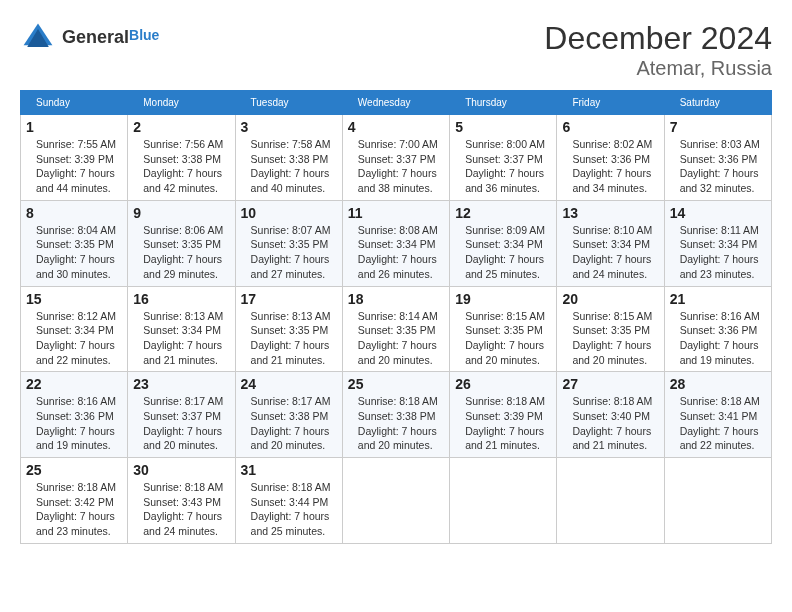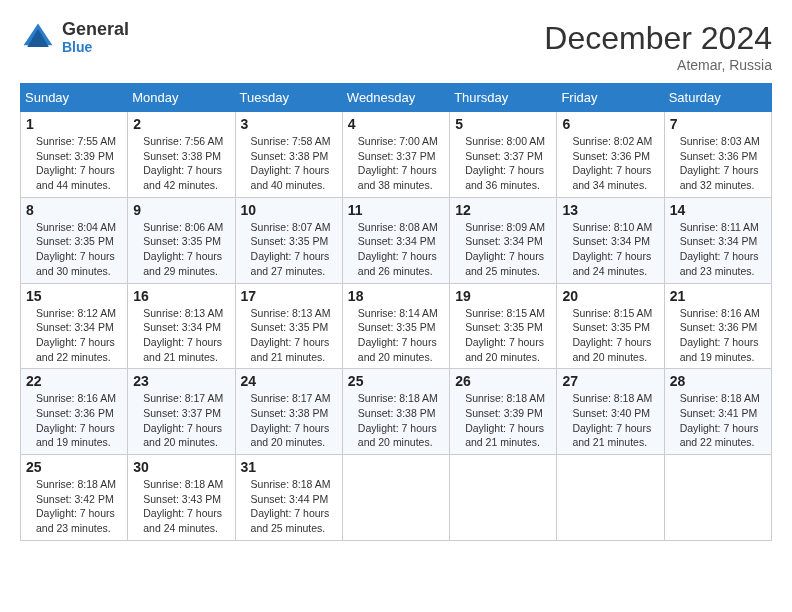--- a/index.html
+++ b/index.html
@@ -16,21 +16,20 @@
       align-items: flex-start;
       margin-bottom: 10px;
     }
     .logo {
       display: flex;
       align-items: center;
       gap: 6px;
     }
     .logo-text {
       display: flex;
-      flex-direction: column;
       line-height: 1.1;
     }
     .logo-general {
       font-size: 18px;
       font-weight: bold;
       color: #333;
     }
     .logo-blue {
       font-size: 14px;
       font-weight: bold;
@@ -42,34 +41,34 @@
     }
     .title-block {
       text-align: right;
     }
     .month-year {
       font-size: 32px;
       font-weight: normal;
       color: #333;
     }
     .location {
-      font-size: 14px;
+      font-size: 20px;
       color: #666;
     }
     .calendar {
       width: 100%;
       border-collapse: collapse;
       font-size: 11px;
     }
     .calendar th {
       background: #2a7dc9;
       color: #fff;
-      padding: 6px 4px;
+      padding: 6px 15px;
       text-align: left;
-      font-size: 13px;
+      font-size: 10px;
       font-weight: normal;
       border: 1px solid #2a7dc9;
     }
     .calendar td {
       border: 1px solid #ccc;
       vertical-align: top;
       padding: 4px 5px;
       width: calc(100% / 7);
       background: #fff;
       min-height: 80px;

